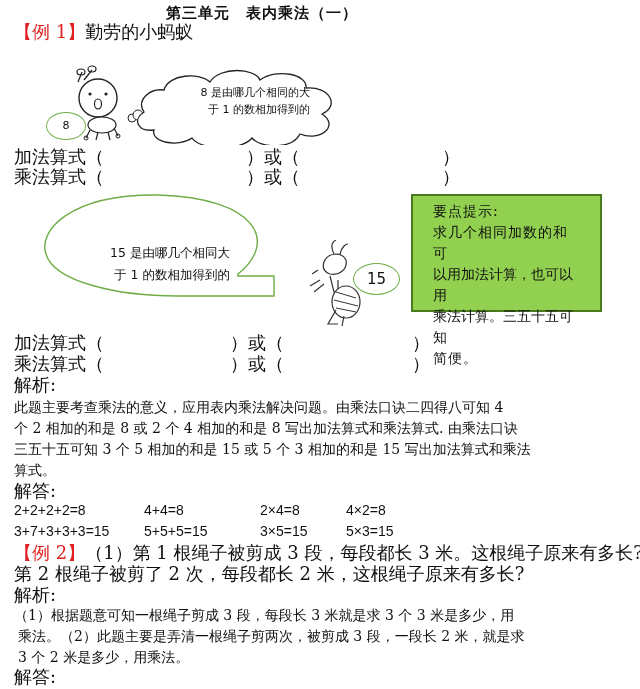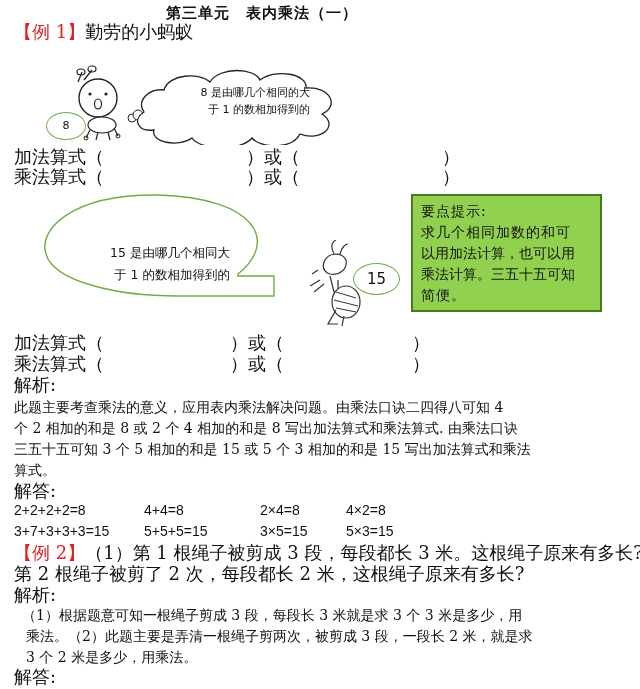--- a/index.html
+++ b/index.html
@@ -11,21 +11,21 @@
     .abs { position: absolute; }
     .line { position: absolute; left: 14px; font-size: 18px; line-height: 20px; white-space: nowrap; }
     .title { left: 0; width: 524px; top: 3px; text-align: center; font-weight: bold; font-size: 15px; letter-spacing: 1px; }
     .red { color: #e02020; }
     .para { position: absolute; left: 14px; width: 580px; font-size: 14px; line-height: 21px; }
     .sans { font-family: "DejaVu Sans", "Liberation Sans", sans-serif; }
     .blank-gap { display: inline-block; }
     .tip-box {
       position: absolute; left: 411px; top: 194px; width: 191px; height: 118px;
       background: #92d050; border: 2px solid #4a7a1e; box-sizing: border-box;
-      padding: 5px 8px; font-size: 14px; line-height: 21px; letter-spacing: 1px;
+      padding: 5px 20px; font-size: 14px; line-height: 21px; letter-spacing: 1px;
     }
     .cloud-text, .bubble-text { font-family: "DejaVu Sans", "Liberation Sans", sans-serif; font-size: 11px; line-height: 17px; text-align: right; margin-top: 14px; }
     .bubble-text { font-size: 12.5px; line-height: 22px; }
     .ans-row { position: absolute; left: 14px; font-family: "Liberation Sans", "DejaVu Sans", sans-serif; font-size: 14px; }
     .ans-row span { position: absolute; white-space: nowrap; }
   </style>
 </head>
 <body>
 
 <div class="line title">第三单元　表内乘法（一）</div>
@@ -122,18 +122,18 @@
   <span style="left:130px;">5+5+5=15</span>
   <span style="left:246px;">3×5=15</span>
   <span style="left:332px;">5×3=15</span>
 </div>
 
 <div class="line" style="top:543px;">
   <span class="red">【例 2】</span><span>（1）第 1 根绳子被剪成 3 段，每段都长 3 米。这根绳子原来有多长?</span>
 </div>
 <div class="line" style="top:564px;">第 2 根绳子被剪了 2 次，每段都长 2 米，这根绳子原来有多长?</div>
 <div class="line" style="top:585px;">解析:</div>
-<div class="para" style="top:605px; left:22px;">
+<div class="para" style="top:605px; left:14px;">
   <div>（1）根据题意可知一根绳子剪成 3 段，每段长 3 米就是求 3 个 3 米是多少，用</div>
   <div style="margin-left:4px;">乘法。（2）此题主要是弄清一根绳子剪两次，被剪成 3 段，一段长 2 米，就是求</div>
   <div style="margin-left:4px;">3 个 2 米是多少，用乘法。</div>
 </div>
 <div class="line" style="top:667px;">解答:</div>
 
 </body></html>

